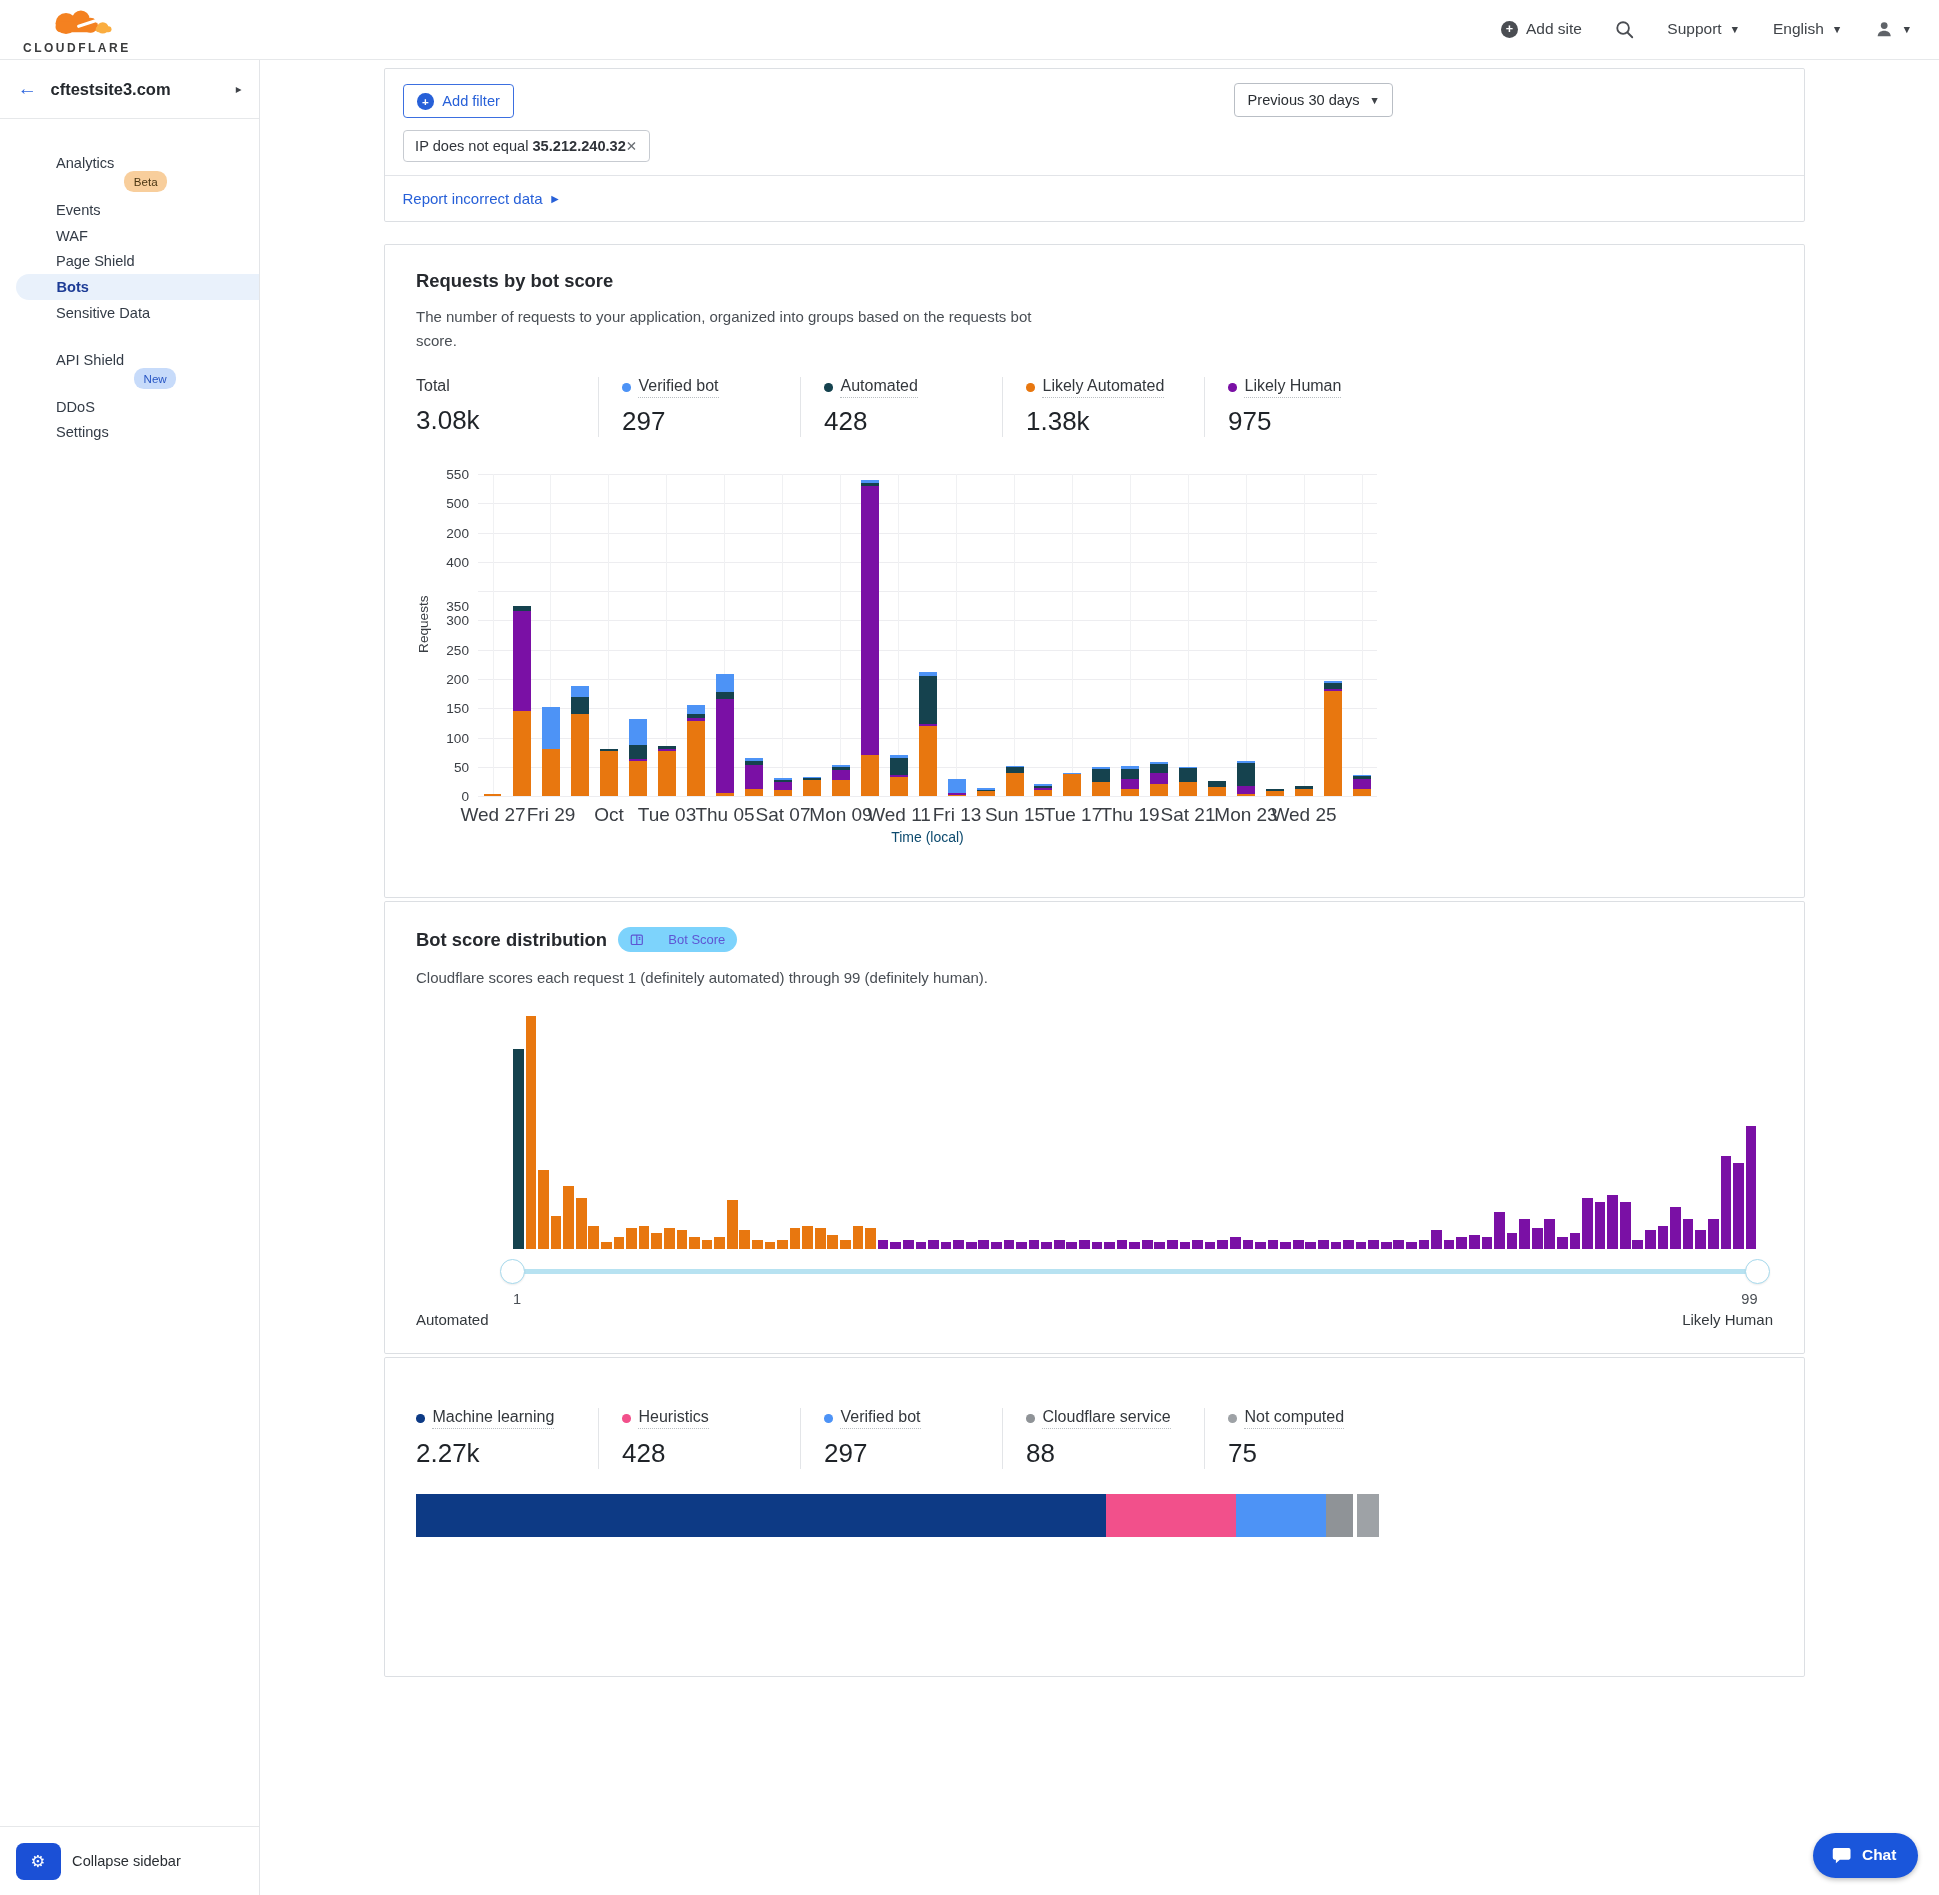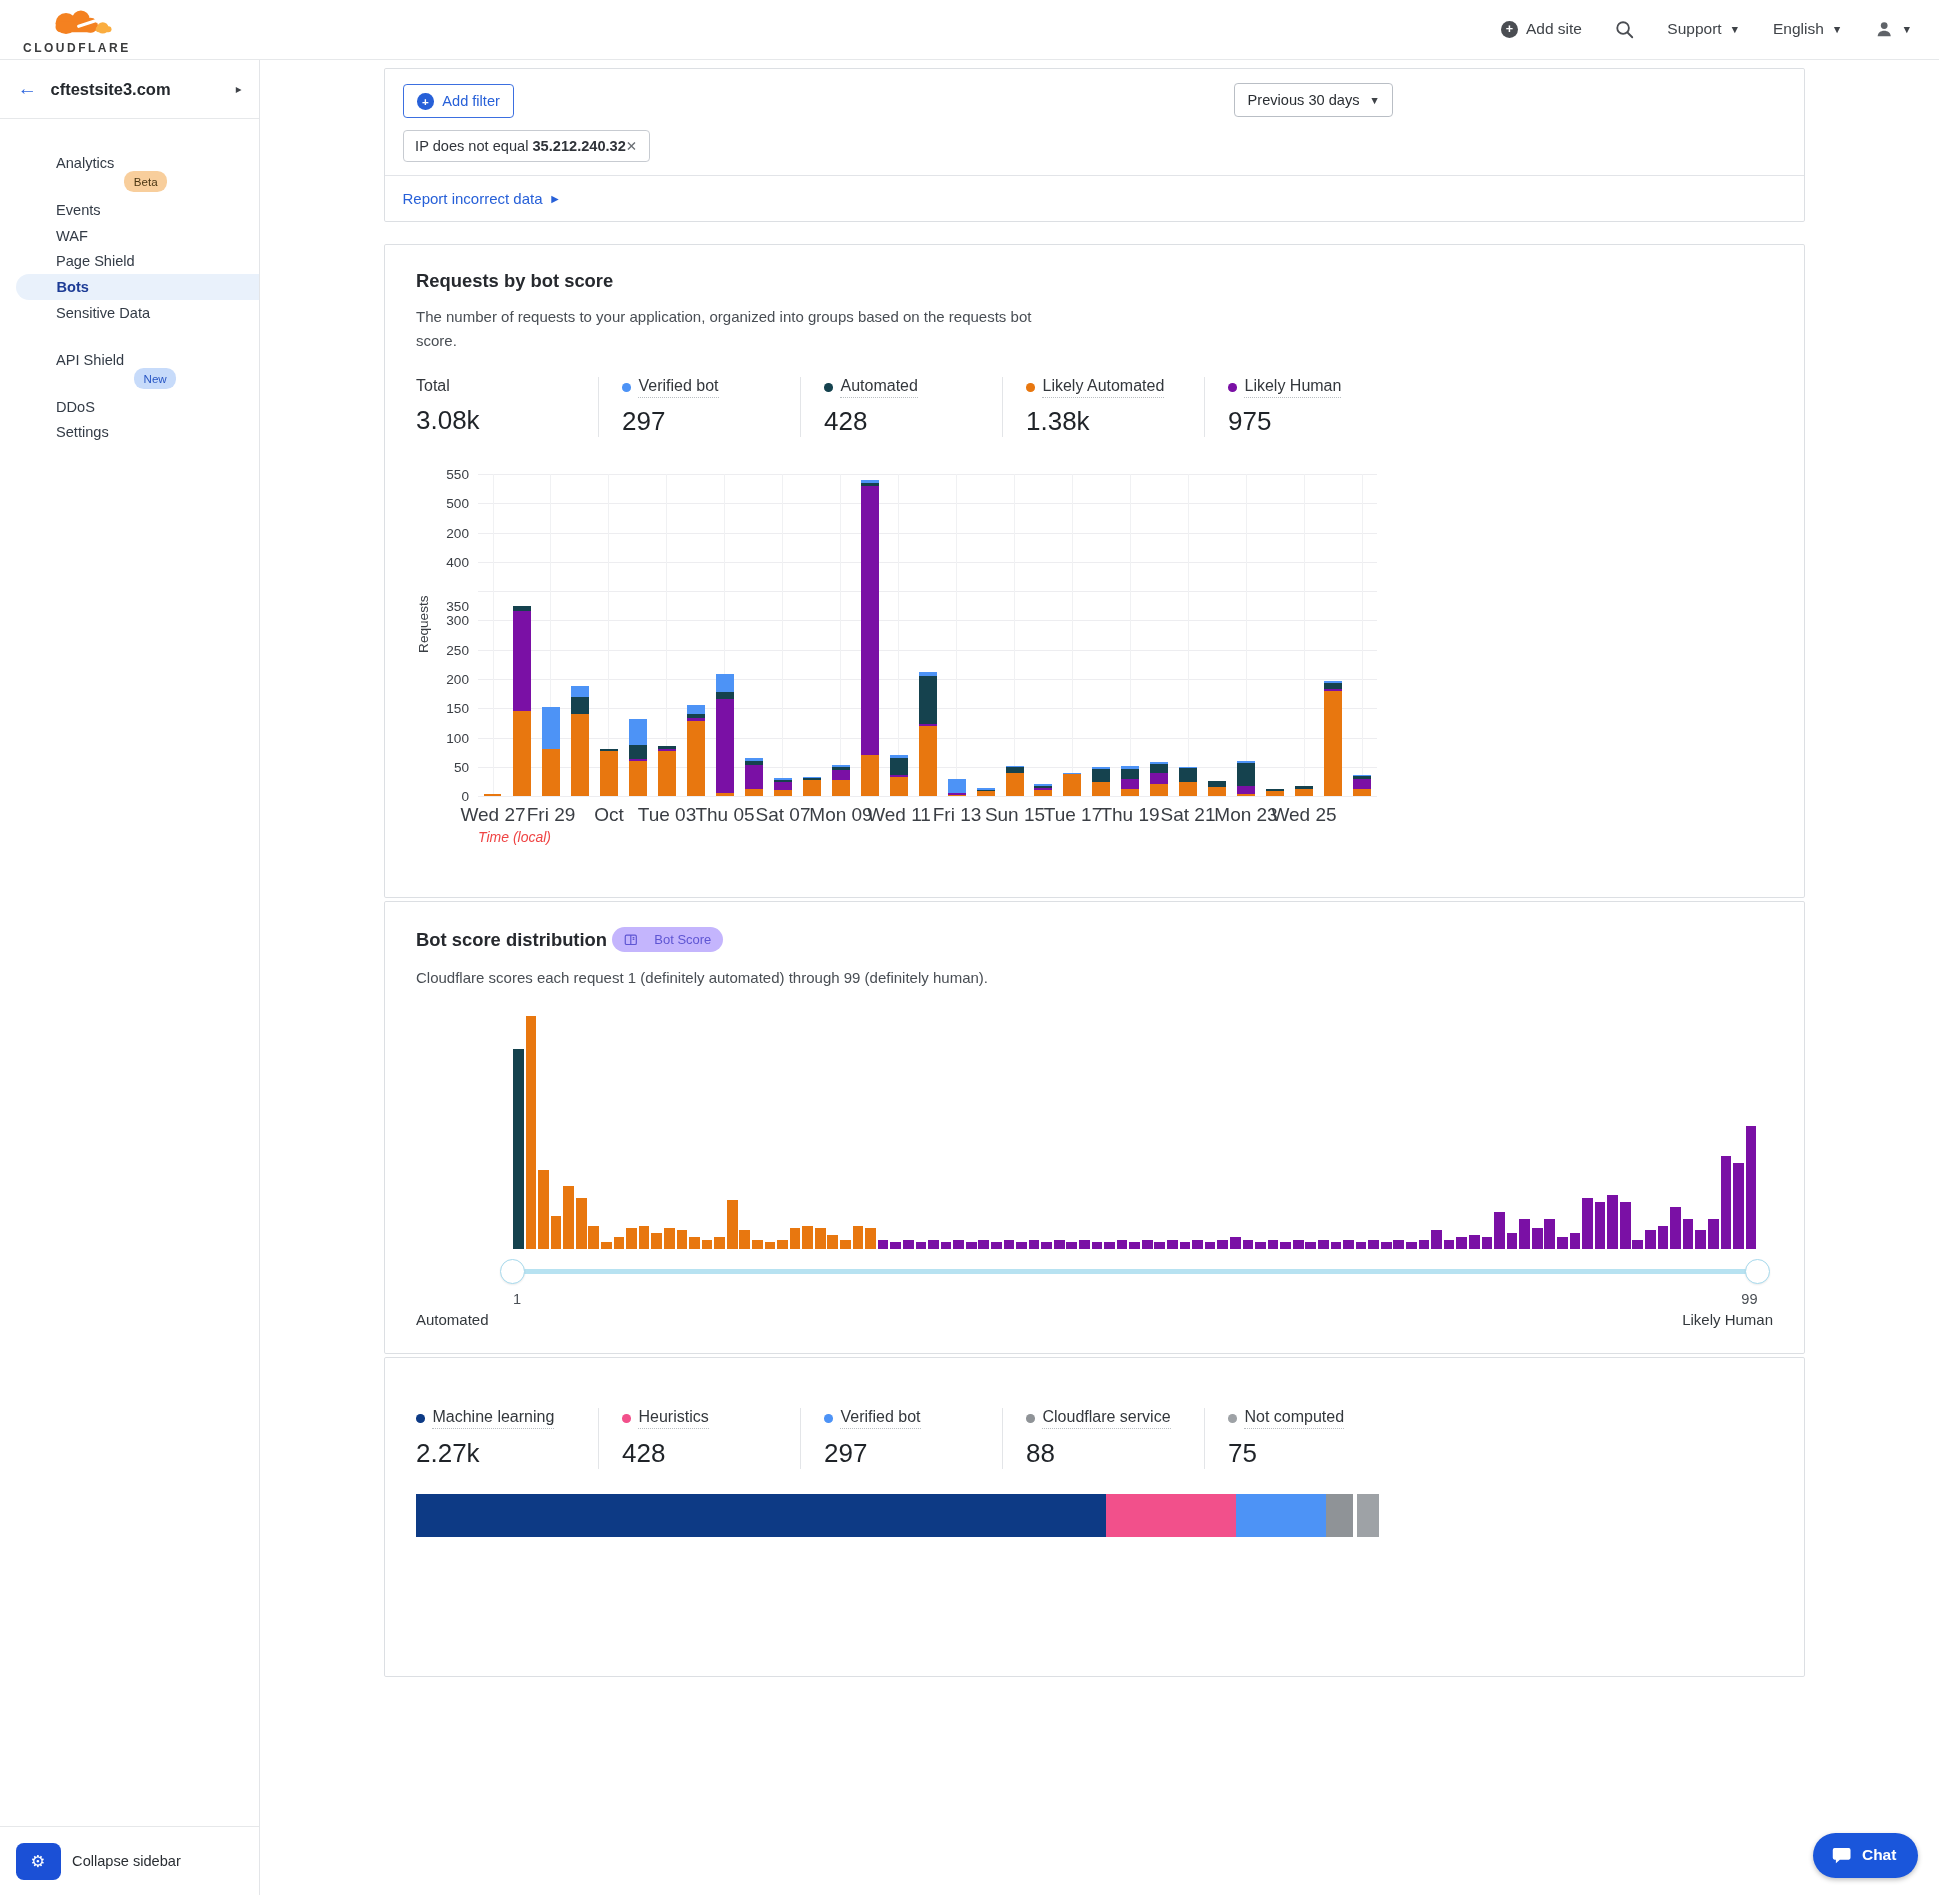--- a/index.html
+++ b/index.html
@@ -63,22 +63,22 @@
     border:1px solid #b9bec5; border-radius:3.9px; padding:7.8px 12.6px; font-size:14.6px; color:#2a2e33; background:#fff; cursor:pointer; }
   .card-divider { border-top:1px solid #e2e4e8; }
   .report-row { padding:13.6px 17.5px; }
   .report-link { color:#2760d8; font-size:15px; cursor:pointer; display:inline-flex; align-items:center; gap:8.7px; }
   .report-link .tri { font-size:9.7px; }
 
   
   .section { padding:25px 31px; position:relative; }
   h2.sec-title { font-size:18.4px; font-weight:700; color:#26292e; display:inline-block; }
   .title-row { display:flex; align-items:center; }
-  .doc-badge { display:inline-flex; align-items:center; gap:17px; background:#c4b5fd; color:#5e55d3; font-size:13px;
-    padding:4.9px 11.6px; border-radius:14.6px; margin-left:5px; cursor:pointer; }
+  .doc-badge { display:inline-flex; align-items:center; gap:25px; background:#7dd3fc; color:#5e55d3; font-size:13px;
+    padding:4.9px 11.6px; border-radius:14.6px; margin-left:11px; cursor:pointer; }
   .sec-desc { margin-top:13.6px; font-size:15px; line-height:1.55; color:#494e54; width:621px; }
 
   .stats-row { margin-top:25px; display:flex; }
   .stat-cell { width:202px; }
   .stat-cell:first-child { width:182px; }
   .stat-cell + .stat-cell { border-left:1px solid #e3e5e8; padding-left:23px; }
   .stat-label { font-size:16px; color:#33373c; display:inline-flex; align-items:center; gap:7.8px; }
   .stat-label .txt { border-bottom:1.9px dotted #b9bec2; padding-bottom:1.9px; }
   .stat-label .txt.nou { border-bottom:none; }
   .dot { width:8.7px; height:8.7px; border-radius:50%; display:inline-block; flex:none; }
@@ -88,21 +88,21 @@
   .chart-wrap { position:relative; width:970px; height:406px; margin-top:29px; }
   .plot { position:absolute; left:62px; top:7.8px; width:899px; height:322px; }
   .gridline { position:absolute; left:0; right:0; height:1px; background:#ededf0; }
   .vline { position:absolute; top:0; bottom:0; width:1px; background:#f0f1f3; }
   .ytick { position:absolute; width:45px; text-align:right; font-size:13.6px; color:#3a3e44; left:-54px; }
   .ylab { position:absolute; left:0px; top:50%; transform:rotate(-90deg) translateX(28%); transform-origin:left top;
     font-size:13.6px; color:#3a3e44; }
   .bar { position:absolute; bottom:0; width:17.5px; display:flex; flex-direction:column-reverse; }
   .bar > div { width:100%; }
   .xlab { position:absolute; top:338px; width:78px; text-align:center; font-size:19px; color:#3a3e44; }
-  .xaxis-title { position:absolute; top:363px; left:62px; width:899px; text-align:left; font-size:14px; color:#ef4444;font-style:italic; }
+  .xaxis-title { position:absolute; top:363px; left:62px; width:899px; text-align:center; font-size:14px; color:#0c4a6e; }
 
   
   .dist-wrap { margin-left:97px; margin-right:15.5px; margin-top:27px; }
   .hist { display:flex; align-items:flex-end; height:233px; }
   .hist span { flex:1 1 0; margin-right:1.9px; display:block; }
   .slider { position:relative; height:27px; margin-top:9.7px; }
   .track { position:absolute; top:10.7px; left:0; right:0; height:4.9px; background:#b7e2f1; border-radius:2.9px; }
   .handle { position:absolute; top:0; width:25px; height:25px; background:#fff; border:1.9px solid #a6d9ec; border-radius:50%;
     box-shadow:0 1px 1.9px rgba(0,0,0,.08); cursor:pointer; }
   .handle.left { left:-12.6px; } .handle.right { right:-12.6px; }

